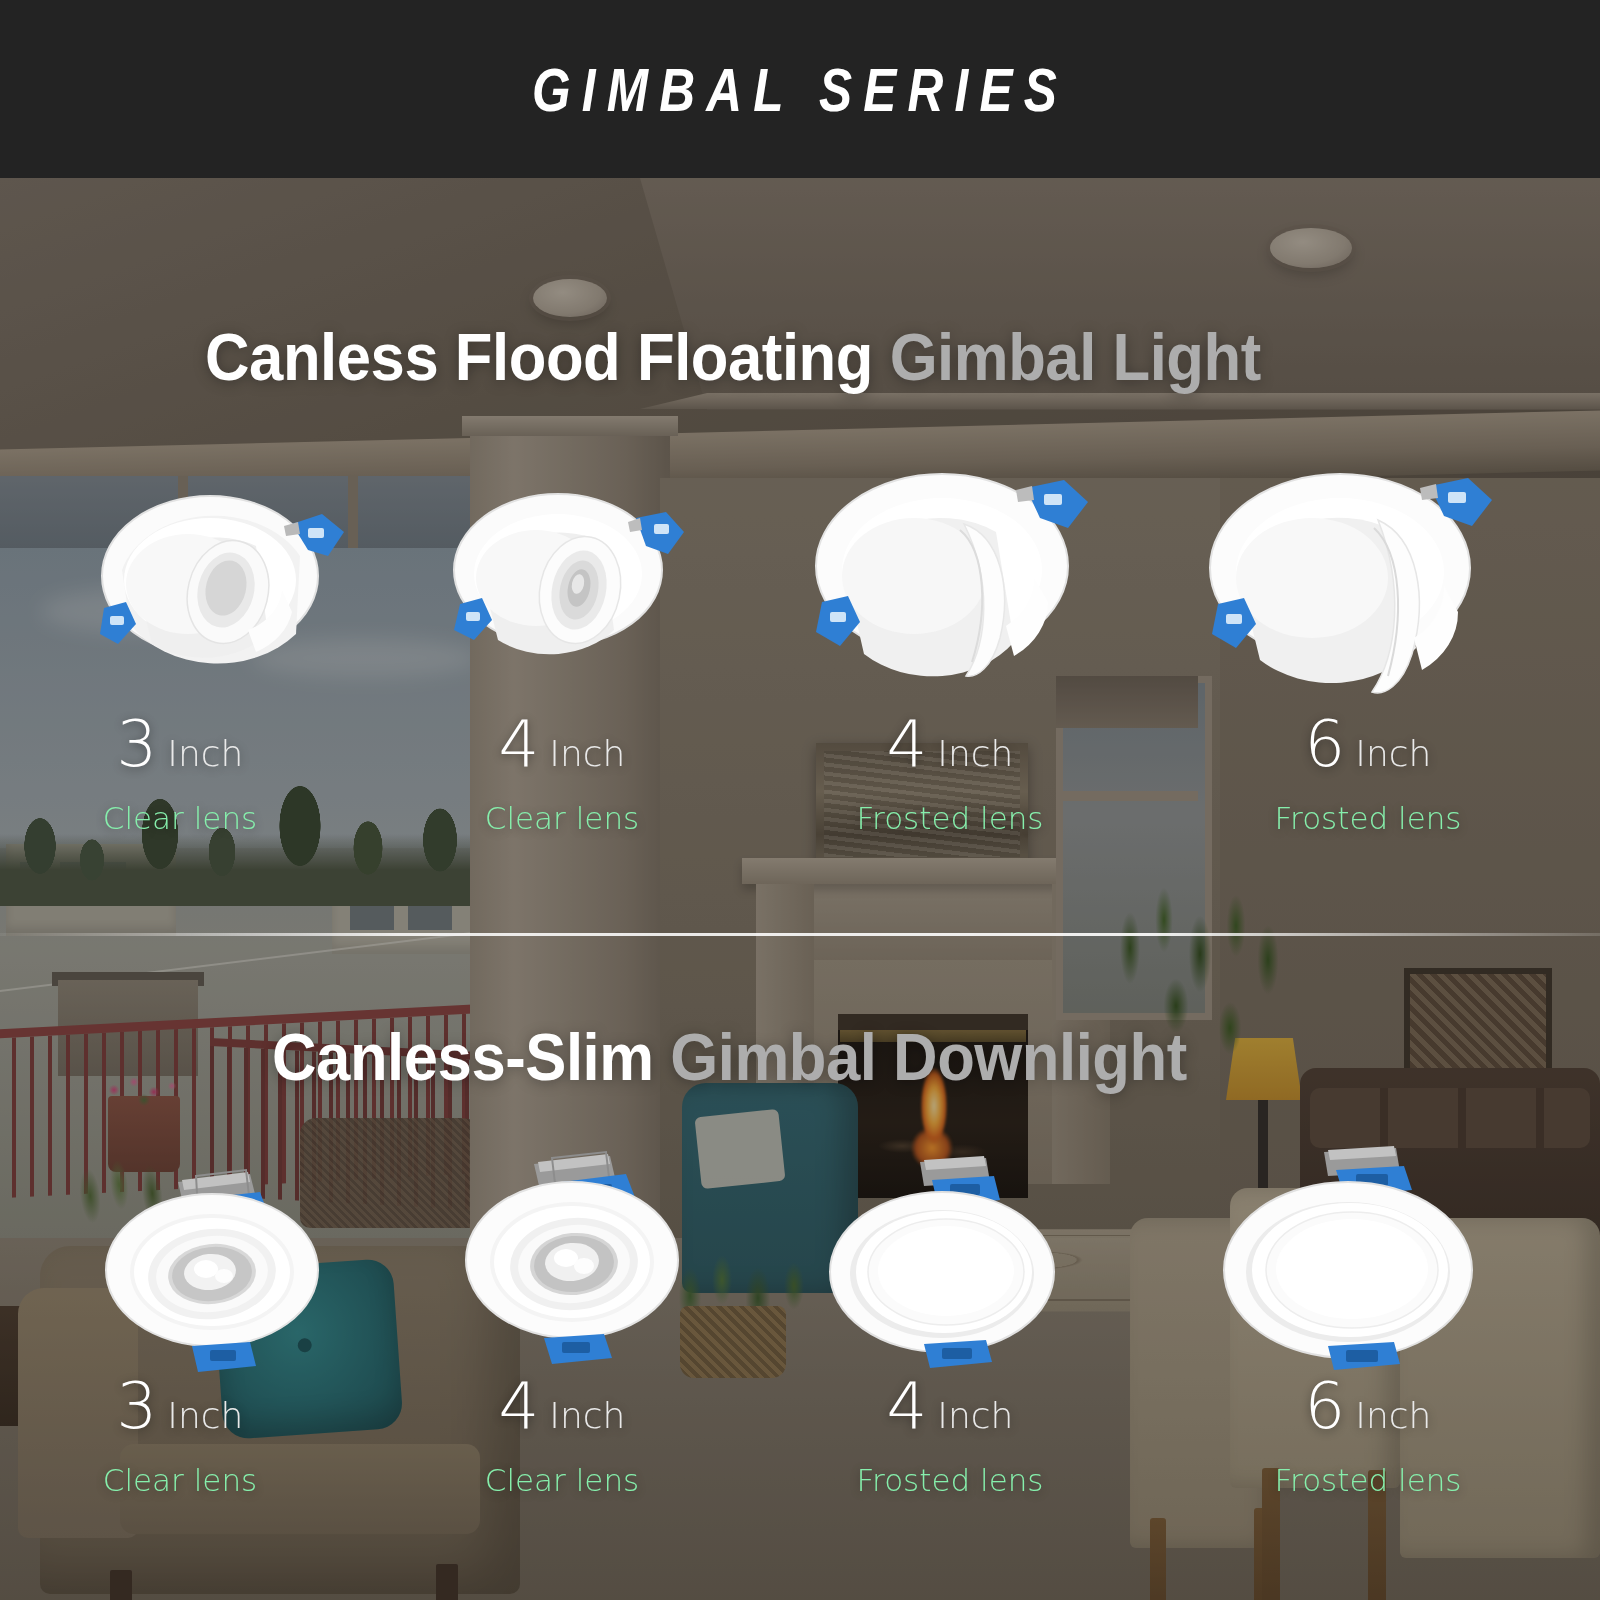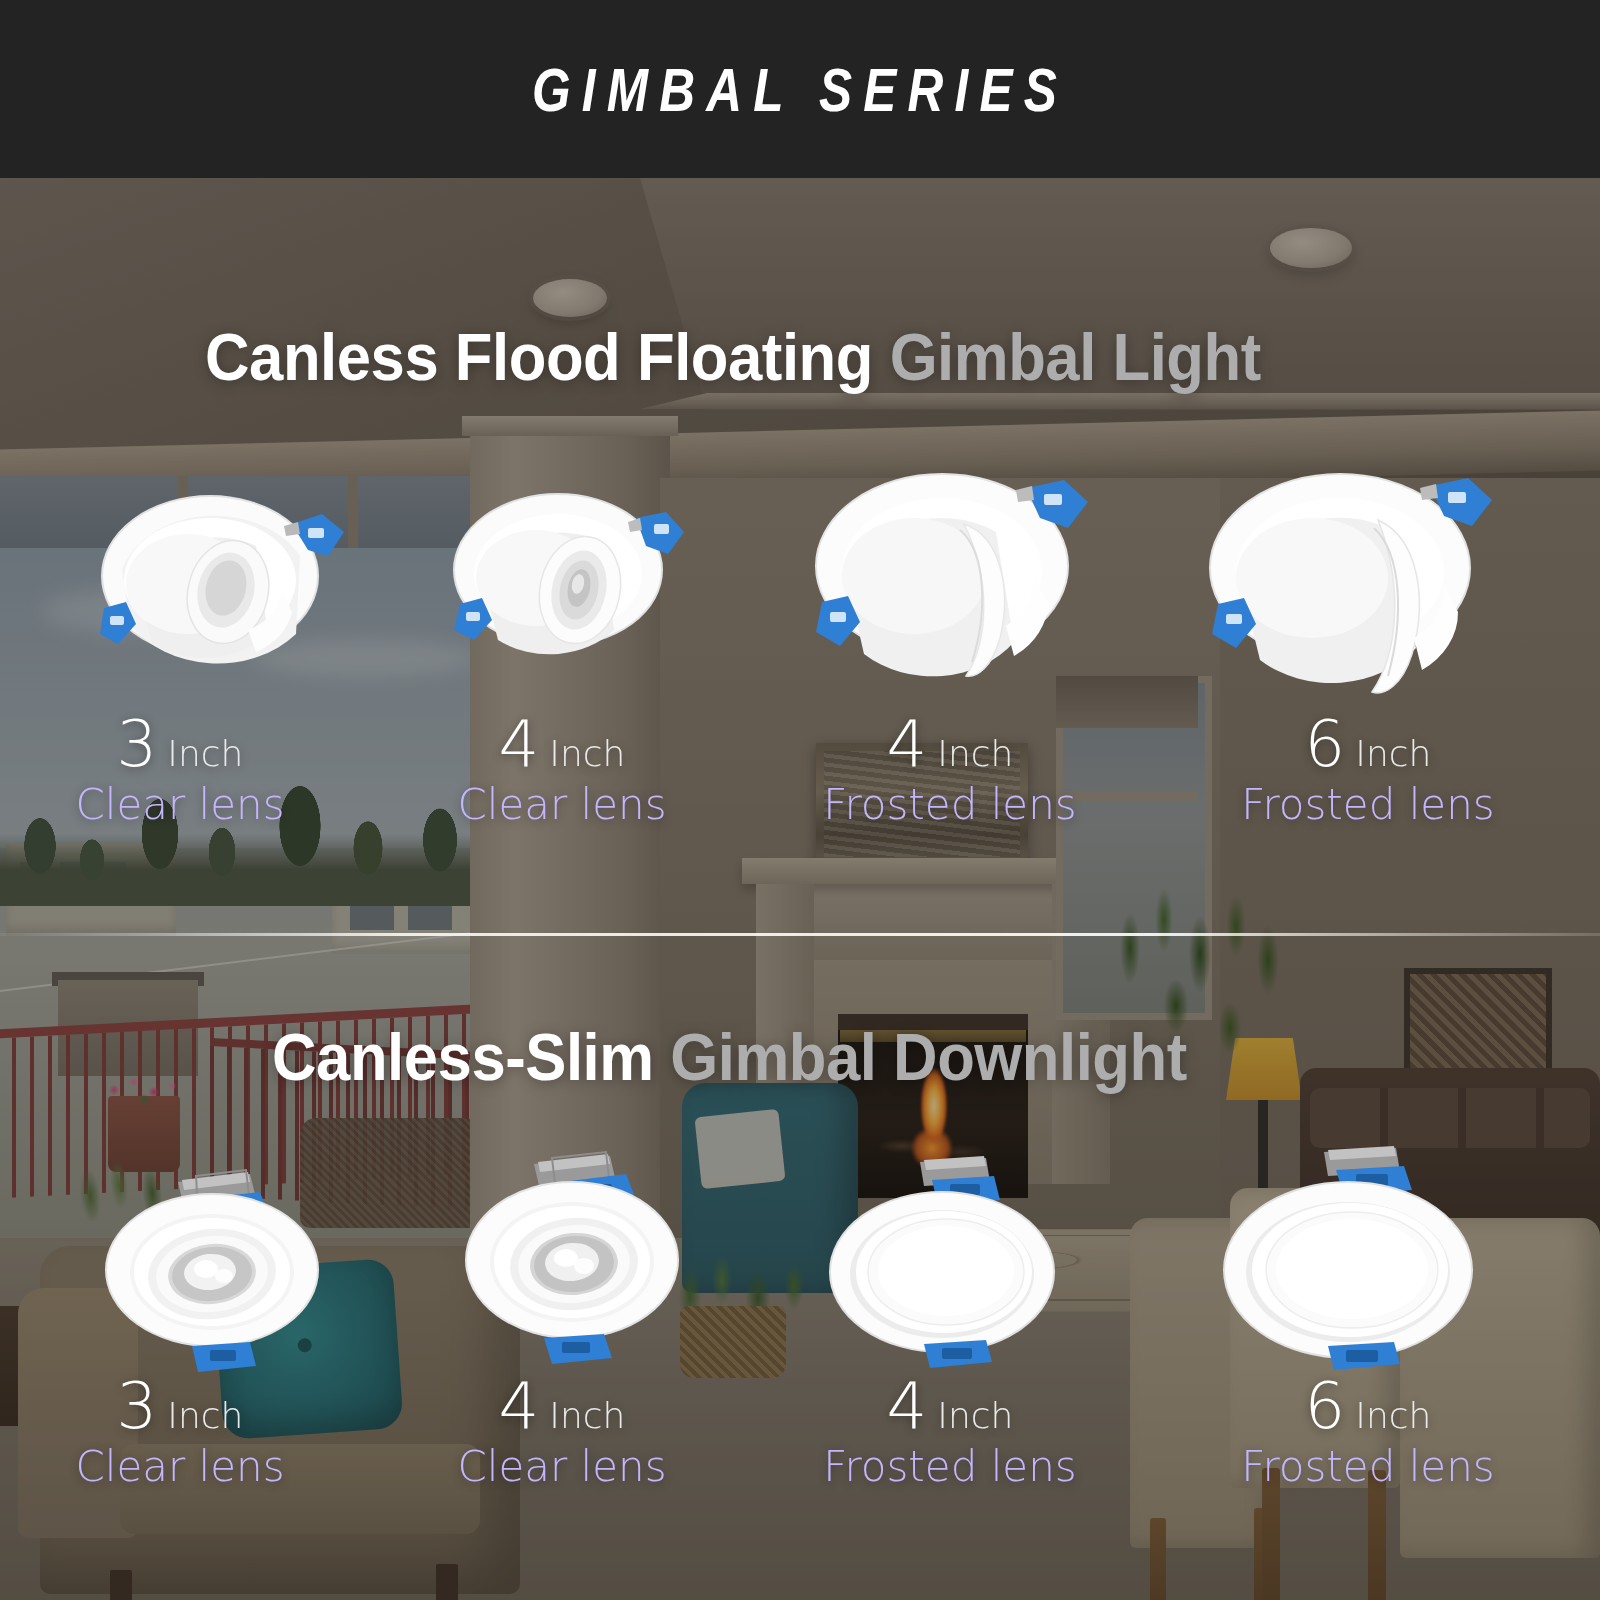--- a/index.html
+++ b/index.html
@@ -372,22 +372,22 @@
     vertical-align:baseline;
   }
   .cap-unit{
     font-size:36px;color:#e9e9e9;font-weight:300;
     font-family:"DejaVu Sans", sans-serif;
     margin-left:10px;
     vertical-align:baseline;
   }
   .cap-lens{
     display:block;
-    margin-top:4px;
-    font-size:42px;color:#c4b5fd;font-weight:300;
+    margin-top:24px;
+    font-size:31px;color:#86efac;font-weight:300;
     font-family:"DejaVu Sans", sans-serif;
     white-space:nowrap;
   }
 
   
   .fixture{position:absolute;z-index:45;}
   .fx-svg{display:block;overflow:visible;}
 </style>
 </head>
 <body>

